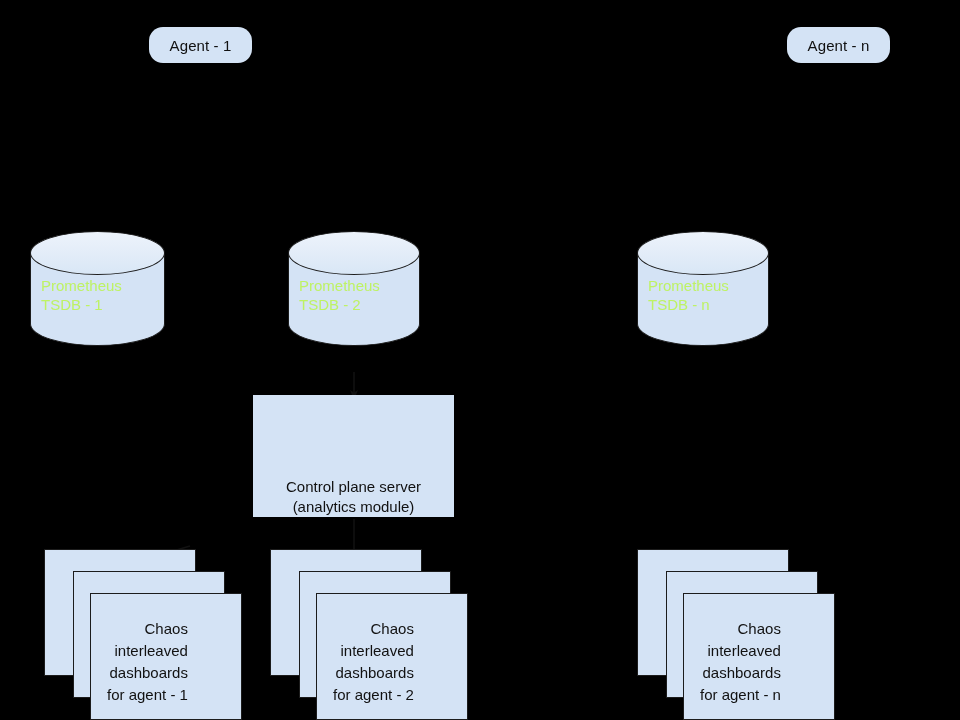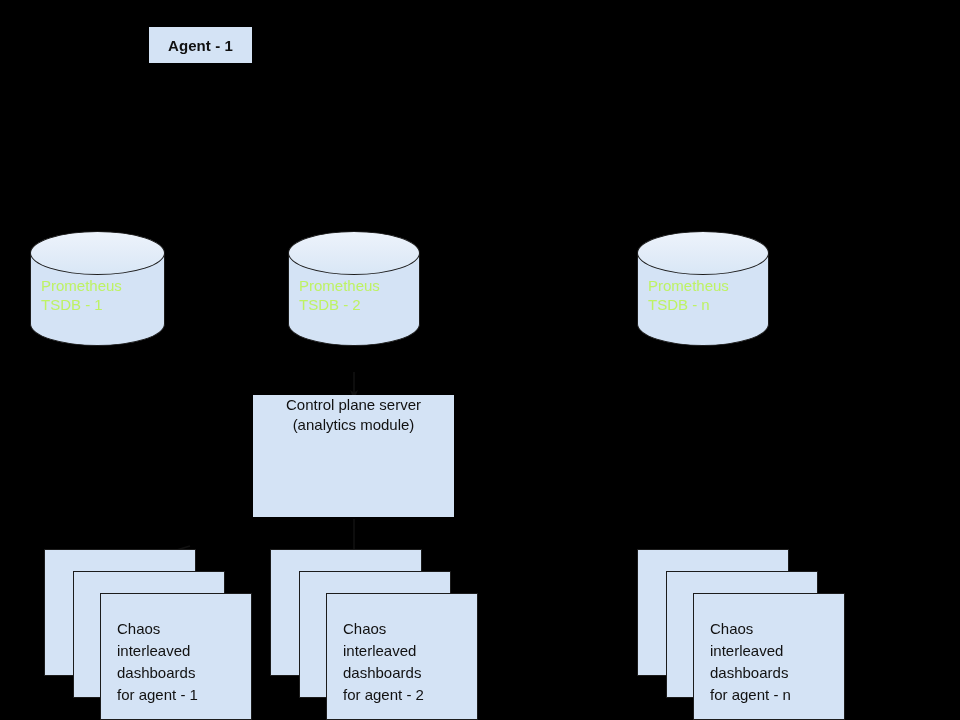--- a/index.html
+++ b/index.html
@@ -15,30 +15,29 @@
     background: #000000;
     overflow: hidden;
     font-family: "Liberation Sans", sans-serif;
     -webkit-font-smoothing: antialiased;
   }
 
   
   .agent-box {
     position: absolute;
     background: #d4e3f5;
-    border-radius: 0;
+    border-radius: 14px;
     display: flex;
     align-items: center;
     justify-content: center;
     color: #111111;
     font-size: 15px;
     line-height: 1;
     letter-spacing: 0.1px;
     box-sizing: border-box;
-    font-weight: bold;
   }
 
   
   .cylinder {
     position: absolute;
     box-sizing: border-box;
   }
   .cyl-body {
     position: absolute;
     left: 0;
@@ -69,21 +68,21 @@
     font-size: 15px;
     line-height: 19px;
     white-space: pre-line;
   }
 
   
   .server-box {
     position: absolute;
     background: #d4e3f5;
     display: flex;
-    align-items: flex-start;
+    align-items: flex-end;
     justify-content: center;
     text-align: center;
     color: #111111;
     font-size: 15px;
     line-height: 20px;
     white-space: pre-line;
     box-sizing: border-box;
   }
 
   
@@ -91,21 +90,21 @@
     position: absolute;
   }
   .stack-card {
     position: absolute;
     background: #d4e3f5;
     border: 1.2px solid #1c1c1c;
     box-sizing: border-box;
   }
   .stack-card.back   { left: 0px;  top: 0px;  }
   .stack-card.mid    { left: 29px; top: 22px; }
-  .stack-card.front  { left: 56px; top: 44px; }
+  .stack-card.front  { left: 46px; top: 44px; text-align: right; }
   .stack-text {
     position: absolute;
     left: 16px;
     top: 24px;
     color: #111111;
     font-size: 15px;
     line-height: 22px;
     white-space: pre-line;
   }
 
@@ -138,20 +137,23 @@
     <line x1="637" y1="552" x2="724" y2="567" stroke="#111111" stroke-width="1.6" marker-end="url(#arrowhead)"></line>
 
     <line x1="354" y1="372" x2="354" y2="399" stroke="#111111" stroke-width="1.6" marker-end="url(#arrowhead)"></line>
   </svg>
 
   <div class="agent-box" style="left:149px; top:27px; width:103px; height:36px;">
     <span>Agent - 1</span>
   </div>
 
 
+  <div class="agent-box" style="left:787px; top:27px; width:103px; height:36px;">
+    <span>Agent - n</span>
+  </div>
 
   <div class="cylinder" style="left:30px; top:231px; width:135px; height:115px;">
     <div class="cyl-body" style="top:22px; height:93px;"></div>
     <div class="cyl-top"></div>
     <div class="cyl-label" style="top:45px;">Prometheus
 TSDB - 1</div>
   </div>
 
   <div class="cylinder" style="left:288px; top:231px; width:132px; height:115px;">
     <div class="cyl-body" style="top:22px; height:93px;"></div>

